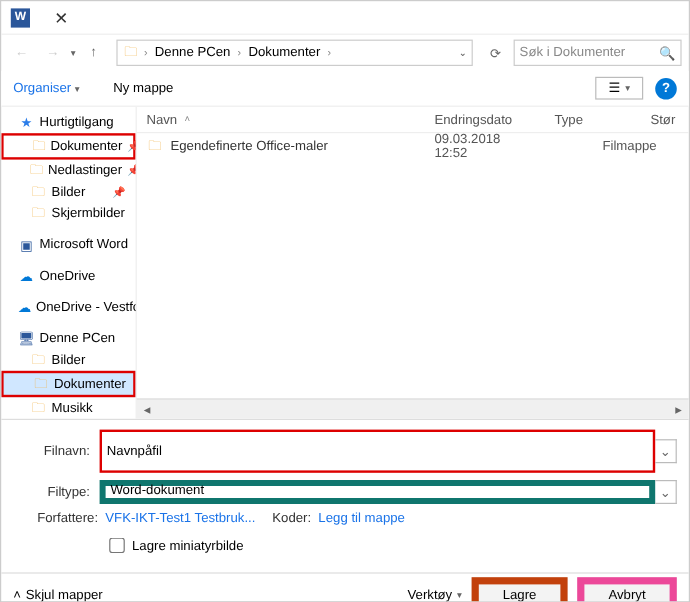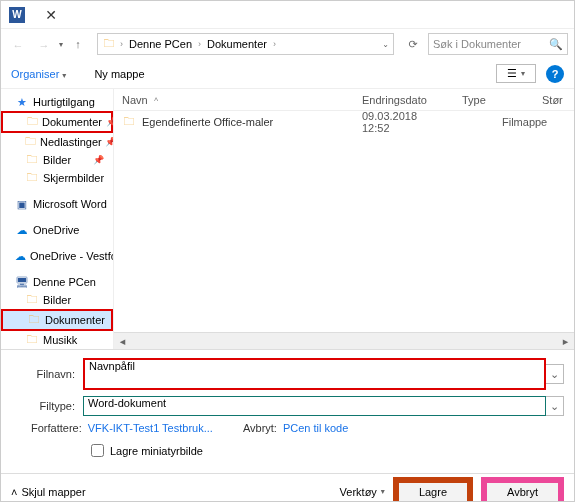--- a/index.html
+++ b/index.html
@@ -48,25 +48,25 @@
   .filerow .col { padding: 0 8px; color: #333; }
   .filerow .col.name { width: 240px; display: flex; align-items: center; gap: 6px; }
   .filerow .col.date { width: 100px; color: #555; }
   .filerow .col.type { width: 80px; color: #555; margin-left: 40px; }
   .hscroll { height: 17px; background: #f0f0f0; border-top: 1px solid #ddd; display: flex; align-items: center; }
   .hscroll .arrow { width: 17px; height: 17px; display: flex; align-items: center; justify-content: center; color: #666; cursor: pointer; }
   .hscroll .track { flex: 1; }
   .bottom { border-top: 1px solid #ddd; padding: 8px 10px 6px 10px; }
   .formrow { display: flex; align-items: center; margin-bottom: 6px; }
   .formrow .lbl { width: 72px; text-align: right; padding-right: 8px; color: #333; }
-  .formrow .input { flex: 1; border: 1px solid #7a9fcc; height: 32px; padding: 0 4px; display: flex; }
+  .formrow .input { flex: 1; border: 1px solid #7a9fcc; height: 32px; padding: 16px 4px; display: flex; align-items: center; }
   .formrow .input.redbox { border: 2px solid #d00; }
-  .formrow .combo { flex: 1; border: 1px solid #0f766e; height: 20px; padding: 0 4px; display: flex; align-items: flex-start; }
+  .formrow .combo { flex: 1; border: 5px solid #0f766e; height: 20px; padding: 0 4px; display: flex; align-items: flex-end; }
   .formrow .dd { width: 18px; text-align: center; color: #666; cursor: pointer; border: 1px solid #bbb; border-left: none; height: 20px; display: flex; align-items: center; justify-content: center; }
-  .metarow { display: flex; padding-left: 20px; gap: 30px; margin: 6px 0 10px 0; color: #333; }
+  .metarow { display: flex; padding-left: 20px; gap: 14px; margin: 6px 0 10px 0; color: #333; }
   .metarow .mk { display: flex; gap: 6px; }
   .metarow .link { color: #1a73e8; cursor: pointer; }
   .checkrow { display: flex; align-items: center; gap: 6px; padding-left: 80px; margin-bottom: 10px; }
   .checkrow input { margin: 0; }
   .footer { display: flex; align-items: center; border-top: 1px solid #ddd; height: 36px; padding: 0 10px; gap: 8px; }
   .footer .hide { display: flex; align-items: center; gap: 4px; cursor: pointer; }
   .footer .spacer { flex: 1; }
   .footer .tools { cursor: pointer; display: flex; align-items: center; gap: 4px; }
   .btn { border: 6px solid #ec4899; background: #f3f3f3; padding: 3px 20px; cursor: pointer; }
   .btn.redbox { border: 6px solid #c2410c; text-align: right; }
@@ -217,22 +217,22 @@
         <span>Word-dokument</span>
       </div>
     <div class="dd">⌄</div>
   </div>
   <div class="metarow">
     <div class="mk">
       <span>Forfattere:</span>
       <span class="link">VFK-IKT-Test1 Testbruk...</span>
     </div>
     <div class="mk">
-      <span>Avbryt:</span>
-      <span class="link">PCen til kode</span>
+      <span>Koder:</span>
+      <span class="link">Legg til mappe</span>
     </div>
   </div>
   <div class="checkrow">
     <input type="checkbox" style="">
     <span>Lagre miniatyrbilde</span>
   </div>
 </div>
 
 <div class="footer">
   <div class="hide">

